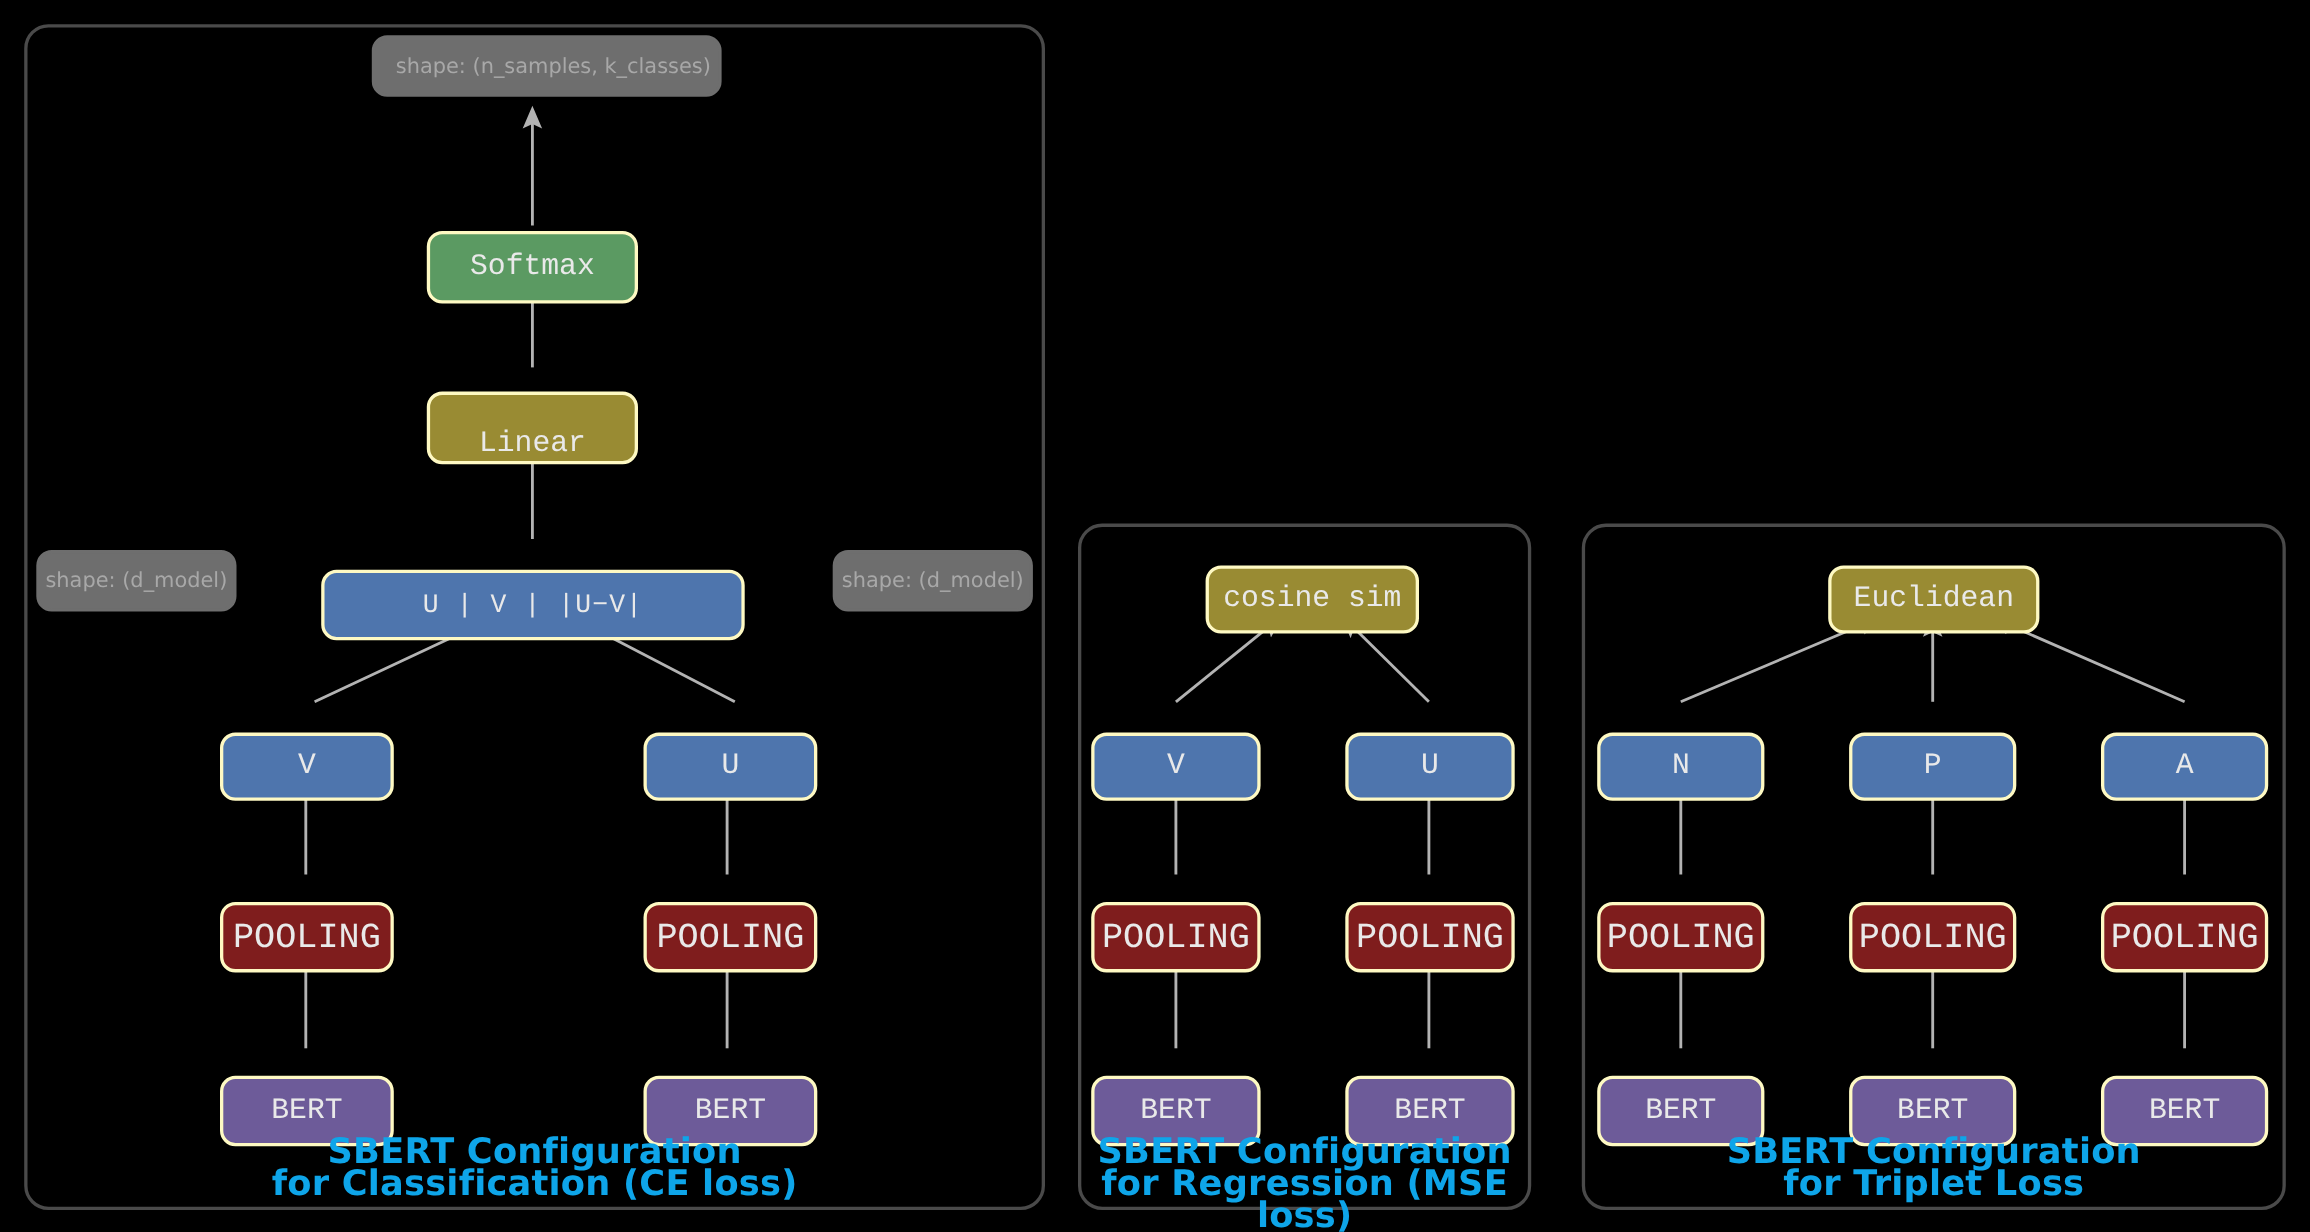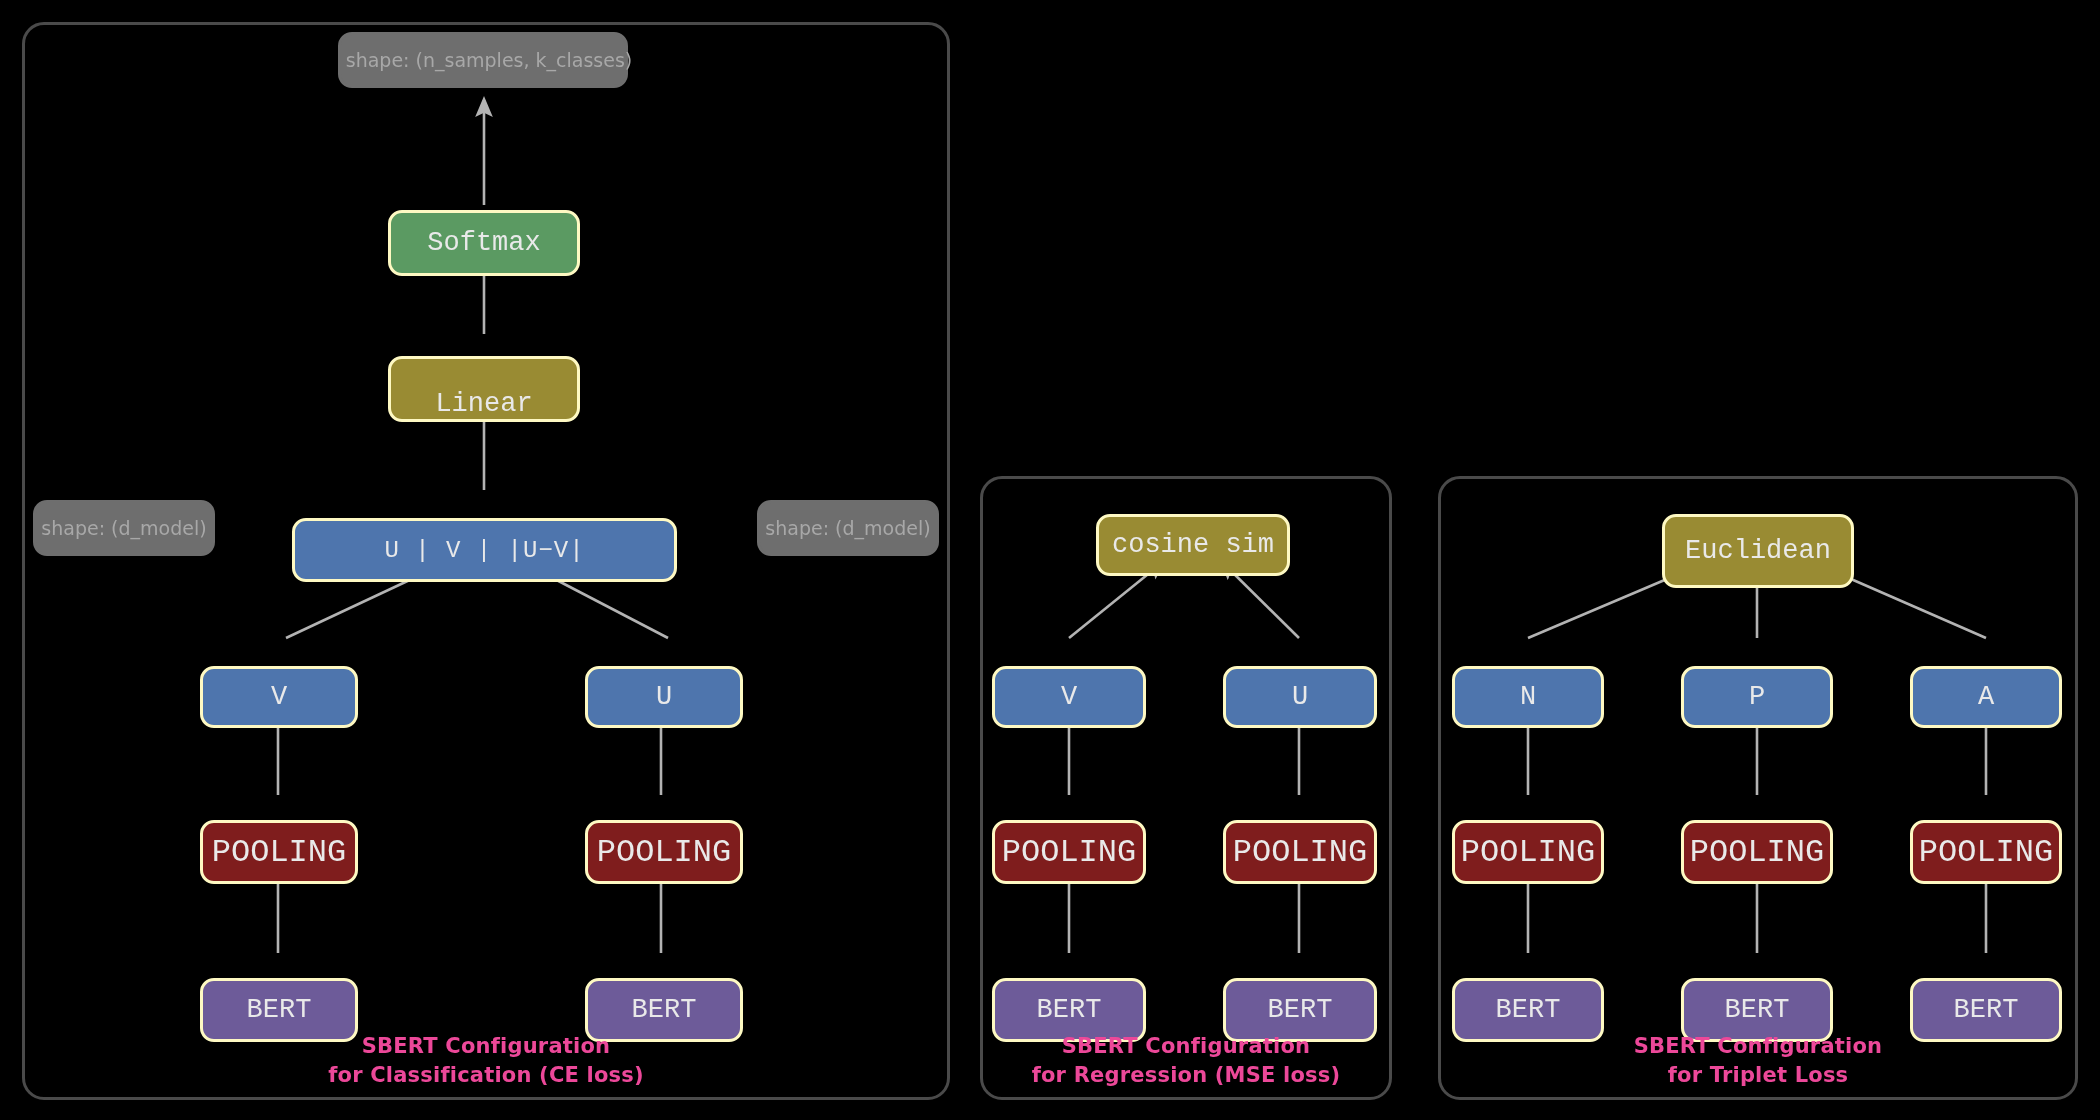--- a/index.html
+++ b/index.html
@@ -25,24 +25,24 @@
     position: absolute;
     box-sizing: border-box;
     border: 3px solid #4a4a4a;
     border-radius: 22px;
     background: transparent;
   }
 
   .panel-title {
     position: absolute;
     text-align: center;
-    color: #ec4899;
+    color: #0ea5e9;
     font-family: "DejaVu Sans", sans-serif;
     font-weight: bold;
-    font-size: 21px;
+    font-size: 32px;
     line-height: 29px;
     letter-spacing: 0.2px;
     white-space: pre-line;
   }
 
   
   .node {
     position: absolute;
     box-sizing: border-box;
     border-radius: 14px;
@@ -125,21 +125,21 @@
       <line x1="1757" y1="795" x2="1757" y2="706"></line>
       <line x1="1986" y1="795" x2="1986" y2="706"></line>
       <line x1="1528" y1="953" x2="1528" y2="862"></line>
       <line x1="1757" y1="953" x2="1757" y2="862"></line>
       <line x1="1986" y1="953" x2="1986" y2="862"></line>
     </g>
   </svg>
 
   <div class="panel" style="left:22px; top:22px; width:928px; height:1078px;"></div>
 
-  <div class="shape-tag" style="left:338px; top:32px; width:290px; height:56px;padding-left:12px;">
+  <div class="shape-tag" style="left:338px; top:32px; width:318px; height:56px;padding-left:12px;">
     <span>shape: (n_samples, k_classes)</span>
   </div>
 
   <div class="node green" style="left:388px; top:188px; width:192px; height:66px;">
     <span>Softmax</span>
   </div>
 
   <div class="node olive" style="left:388px; top:334px; width:192px; height:66px;align-items:flex-end;">
     <span>Linear</span>
   </div>
@@ -211,21 +211,21 @@
 
   <div class="node bert" style="left:1223px; top:956px; width:154px; height:64px;">
     <span>BERT</span>
   </div>
 
   <div class="panel-title" style="left:980px; top:1032px; width:412px;">SBERT Configuration
 for Regression (MSE loss)</div>
 
   <div class="panel" style="left:1438px; top:476px; width:640px; height:624px;"></div>
 
-  <div class="node olive" style="left:1662px; top:492px; width:192px; height:74px;">
+  <div class="node olive" style="left:1662px; top:492px; width:192px; height:62px;">
     <span>Euclidean</span>
   </div>
 
   <div class="node vec" style="left:1452px; top:644px; width:152px; height:62px;">
     <span>N</span>
   </div>
 
   <div class="node vec" style="left:1681px; top:644px; width:152px; height:62px;">
     <span>P</span>
   </div>

